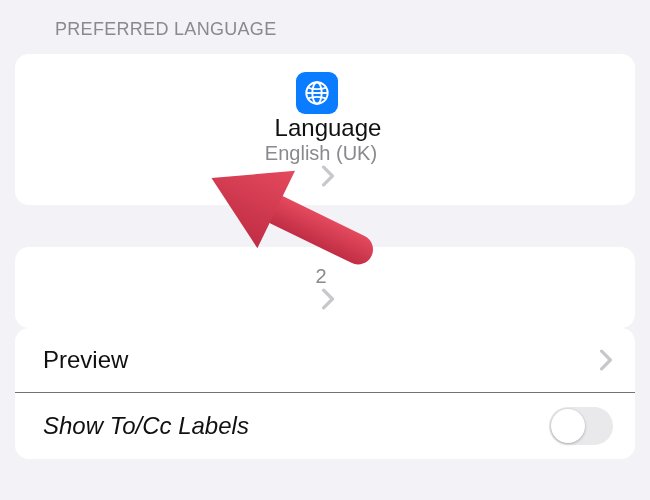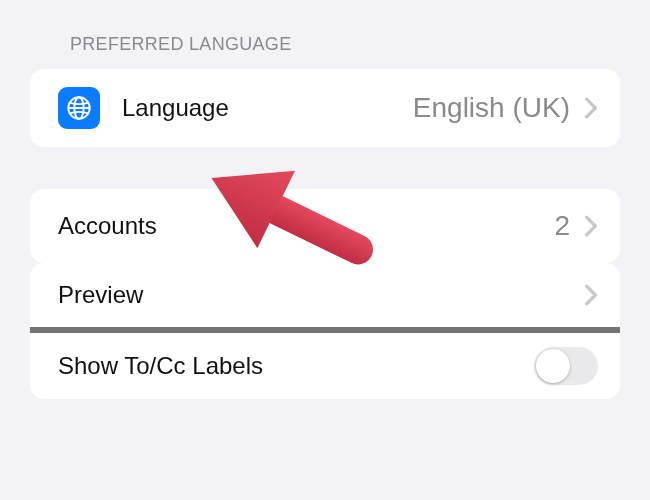--- a/index.html
+++ b/index.html
@@ -2,57 +2,57 @@
 <html><head>
 <meta charset="utf-8">
 <style>
   * { box-sizing: border-box; margin: 0; padding: 0; }
   html, body { width: 650px; height: 500px; overflow: hidden; }
   body {
     background: #f2f2f7;
     font-family: -apple-system, "Helvetica Neue", Arial, sans-serif;
     -webkit-font-smoothing: antialiased;
   }
-  .container { width: 650px; height: 500px; position: relative; padding: 16px; }
+  .container { width: 650px; height: 500px; position: relative; padding: 1px; }
   .section-header {
     padding: 18px 44px 14px 54px;
     font-size: 18px;
     letter-spacing: 0.3px;
     color: #8a8a8e;
     font-weight: 400;
   }
   .card {
     background: #ffffff;
     border-radius: 14px;
     margin: 0 14px;
   }
   .row {
     display: flex;
     align-items: center;
     min-height: 64px;
     padding: 14px 22px 14px 28px;
   }
-  .row + .row { border-top: 6px solid #737373; }
-  .row.tall { min-height: 74px; padding-top: 18px; padding-bottom: 18px; }
+  .row + .row { border-top: 1px solid #737373; font-style: italic; }
+  .row.tall { min-height: 74px; padding-top: 18px; padding-bottom: 18px; flex-direction: column; }
   .icon-box {
     width: 42px; height: 42px; border-radius: 9px;
     background: #0a7cff;
     display: inline-flex; align-items: center; justify-content: center;
     margin-right: 22px;
     flex: 0 0 auto;
   }
   .icon-box svg { display: block; }
   .label {
     font-size: 24px;
     color: #111;
     font-weight: 400;
     flex: 1 1 auto;
   }
   .value {
-    font-size: 28px;
+    font-size: 20px;
     color: #8a8a8e;
     font-weight: 400;
     margin-right: 14px;
   }
   .chev { flex: 0 0 auto; display: inline-flex; color: #c7c7cc; }
   .toggle {
     width: 64px; height: 38px; border-radius: 19px;
     background: #e9e9eb; position: relative; flex: 0 0 auto;
   }
   .toggle .knob {
@@ -91,21 +91,20 @@
           <polyline points="2,2 10,10 2,18"></polyline>
         </svg>
       </span>
     </div>
   </div>
 
   <div style="height:42px"></div>
 
   <div class="card">
     <div class="row tall">
-      <span class="label">Accounts</span>
       <span class="value">2</span>
       <span class="chev">
         <svg width="14" height="22" viewBox="0 0 12 20" fill="none" stroke="#c7c7cc" stroke-width="3" stroke-linecap="round" stroke-linejoin="round">
           <polyline points="2,2 10,10 2,18"></polyline>
         </svg>
       </span>
     </div>
   </div>
 
 

